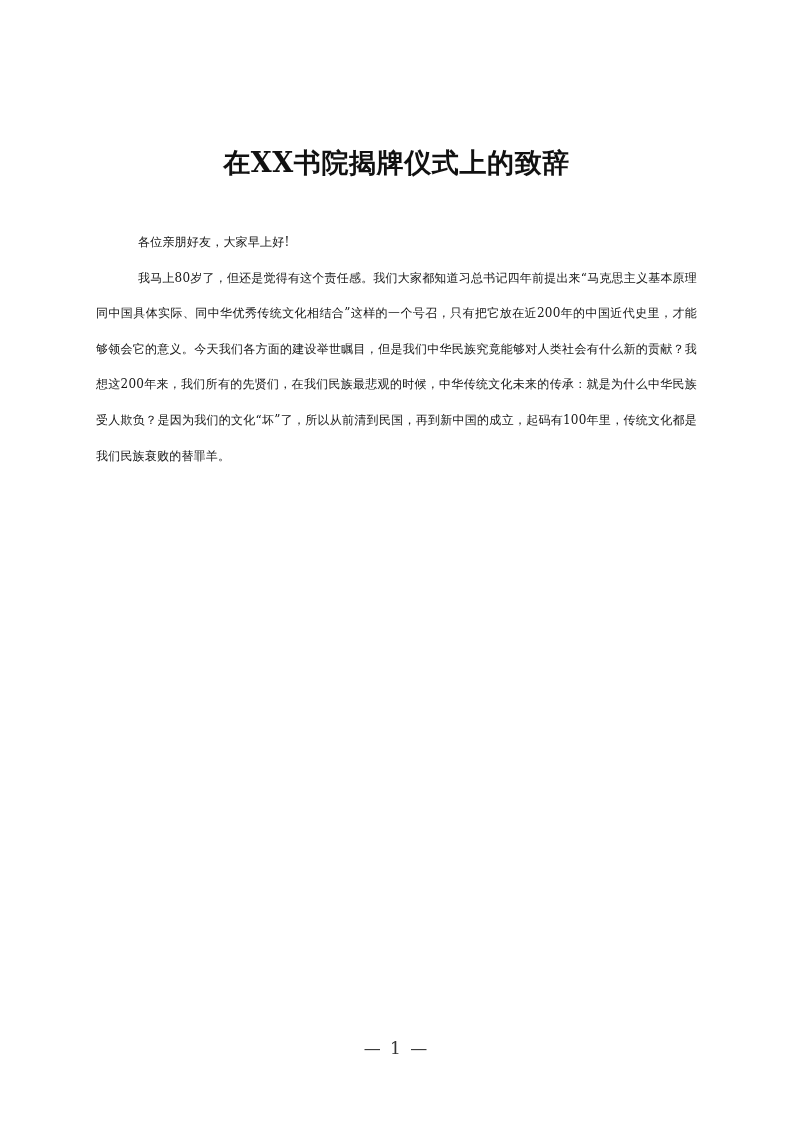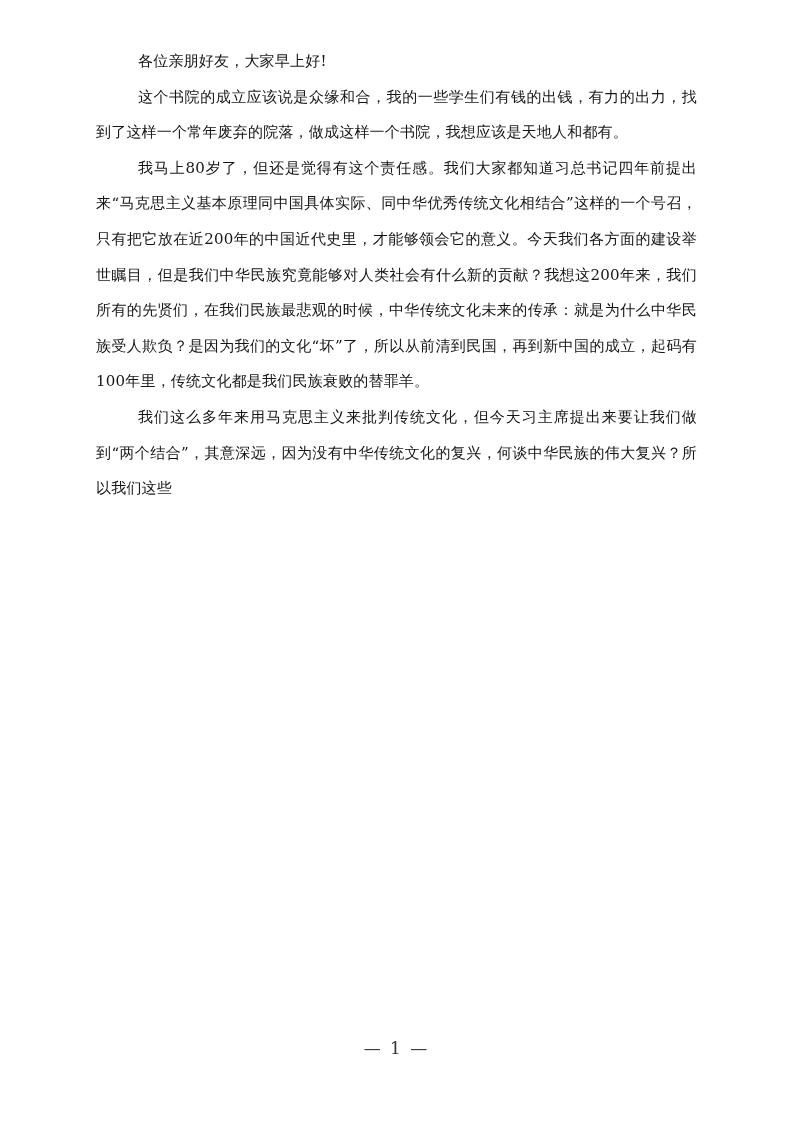--- a/index.html
+++ b/index.html
@@ -38,21 +38,21 @@
     margin: 0;
     padding-top: 145px;
     color: #111111;
     white-space: nowrap;
   }
   .body-block {
     margin-top: 44px;
   }
   p.para {
     font-family: "DejaVu Serif", "Liberation Serif", serif;
-    font-size: 15px;
+    font-size: 12px;
     line-height: 35.6px;
     text-align: justify;
     text-align-last: left;
     text-justify: inter-character;
     margin: 0;
     padding: 0;
     text-indent: 42px;
     color: #151515;
     letter-spacing: 0.2px;
     word-break: break-all;
@@ -70,25 +70,24 @@
     letter-spacing: 2px;
   }
 </style>
 </head>
 <body>
 
 <div class="page">
 
   <div class="content">
 
+    <h1 class="doc-title">在XX书院揭牌仪式上的致辞</h1>
 
     <div class="body-block">
       <p class="para">各位亲朋好友，大家早上好!</p>
-      <p class="para">这个书院的成立应该说是众缘和合，我的一些学生们有钱的出钱，有力的出力，找到了这样一个常年废弃的院落，做成这样一个书院，我想应该是天地人和都有。</p>
       <p class="para">我马上80岁了，但还是觉得有这个责任感。我们大家都知道习总书记四年前提出来“马克思主义基本原理同中国具体实际、同中华优秀传统文化相结合”这样的一个号召，只有把它放在近200年的中国近代史里，才能够领会它的意义。今天我们各方面的建设举世瞩目，但是我们中华民族究竟能够对人类社会有什么新的贡献？我想这200年来，我们所有的先贤们，在我们民族最悲观的时候，中华传统文化未来的传承：就是为什么中华民族受人欺负？是因为我们的文化“坏”了，所以从前清到民国，再到新中国的成立，起码有100年里，传统文化都是我们民族衰败的替罪羊。</p>
-      <p class="para">我们这么多年来用马克思主义来批判传统文化，但今天习主席提出来要让我们做到“两个结合”，其意深远，因为没有中华传统文化的复兴，何谈中华民族的伟大复兴？所以我们这些</p>
     </div>
 
   </div>
 
   <div class="page-footer">— 1 —</div>
 
 </div>
 
 </body></html>

